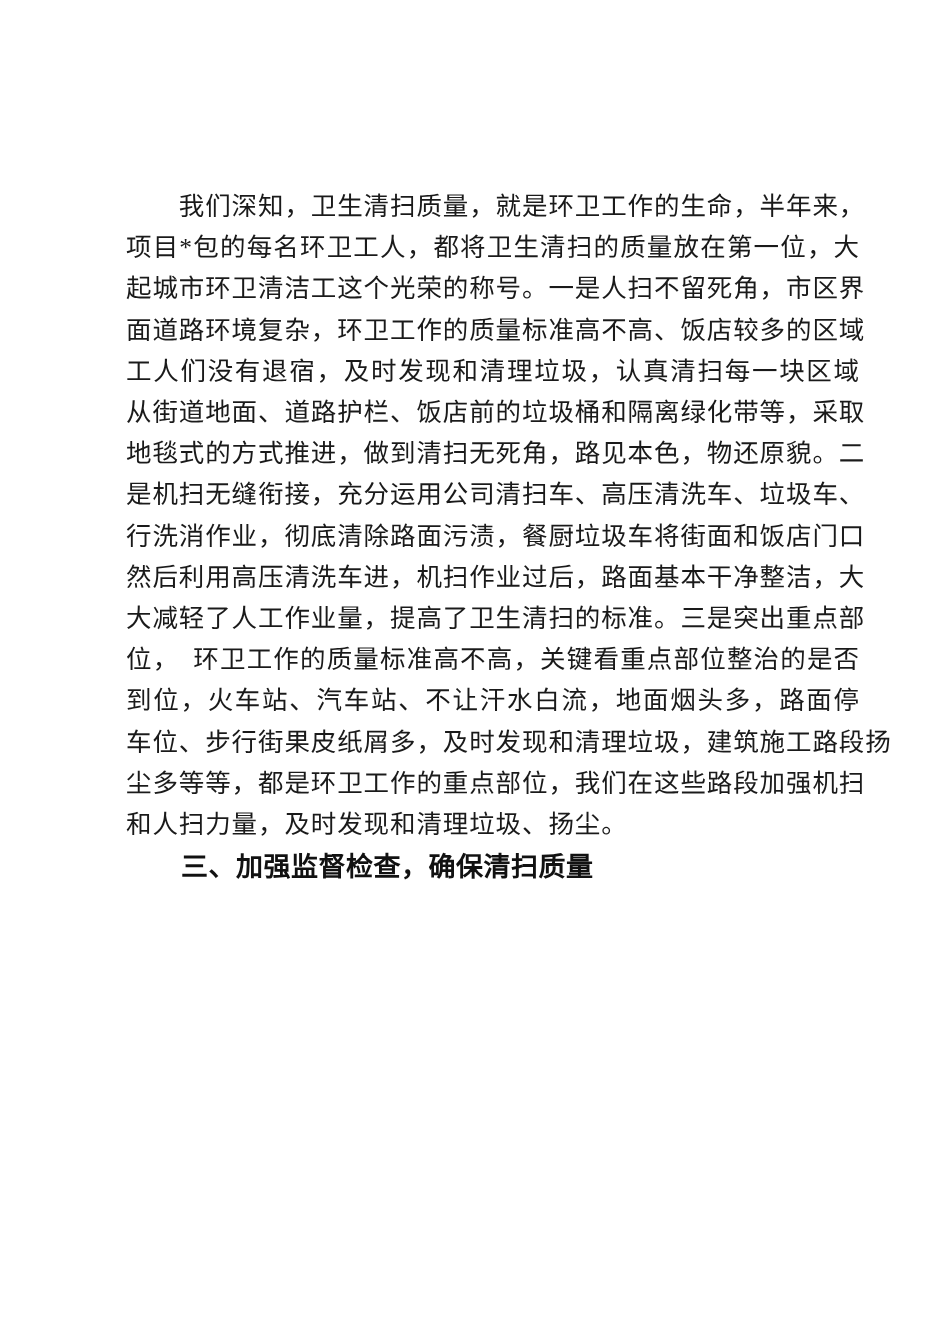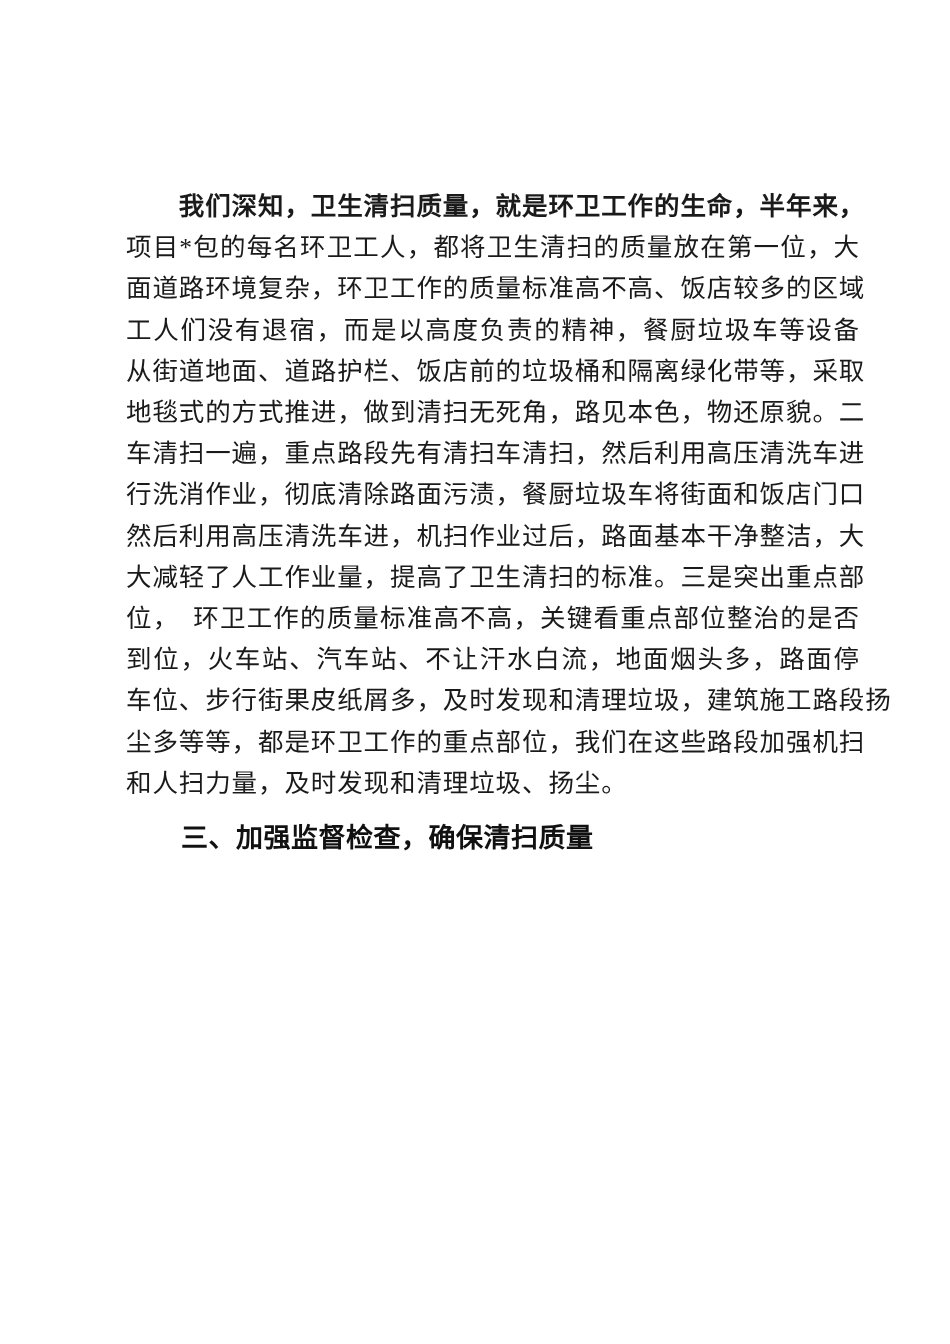--- a/index.html
+++ b/index.html
@@ -34,52 +34,52 @@
     text-align-last: justify;
     -webkit-font-smoothing: antialiased;
   }
   .body-line.last-line {
     text-align: right;
     text-align-last: left;
   }
   .body-line.indent-line {
     text-align: center;
     text-align-last: left;
-    font-weight: bold;
   }
   .heading {
     font-family: "Liberation Sans", "DejaVu Sans", sans-serif;
     font-weight: bold;
     font-size: 27px;
     line-height: 41.2px;
     color: #111111;
     letter-spacing: 0.5px;
     white-space: pre;
-    margin-top: 14px;
+    margin-top: 2px;
     padding-left: 55px;
   }
   .para-block {
     display: block;
   }
 </style>
 </head>
 <body>
 
 <div class="page">
 
   <div class="content">
 
     <div class="para-block">
       <div class="body-line indent-line">　　我们深知，卫生清扫质量，就是环卫工作的生命，半年来，</div>
       <div class="body-line">项目*包的每名环卫工人，都将卫生清扫的质量放在第一位，大</div>
+      <div class="body-line">起城市环卫清洁工这个光荣的称号。一是人扫不留死角，市区界</div>
       <div class="body-line">面道路环境复杂，环卫工作的质量标准高不高、饭店较多的区域</div>
-      <div class="body-line">工人们没有退宿，而是以高度负责的精神，餐厨垃圾车等设备</div>
+      <div class="body-line">工人们没有退宿，及时发现和清理垃圾，认真清扫每一块区域</div>
       <div class="body-line">从街道地面、道路护栏、饭店前的垃圾桶和隔离绿化带等，采取</div>
       <div class="body-line">地毯式的方式推进，做到清扫无死角，路见本色，物还原貌。二</div>
-      <div class="body-line">车清扫一遍，重点路段先有清扫车清扫，然后利用高压清洗车进</div>
+      <div class="body-line">是机扫无缝衔接，充分运用公司清扫车、高压清洗车、垃圾车、</div>
       <div class="body-line">行洗消作业，彻底清除路面污渍，餐厨垃圾车将街面和饭店门口</div>
       <div class="body-line">然后利用高压清洗车进，机扫作业过后，路面基本干净整洁，大</div>
       <div class="body-line">大减轻了人工作业量，提高了卫生清扫的标准。三是突出重点部</div>
       <div class="body-line">位，　环卫工作的质量标准高不高，关键看重点部位整治的是否</div>
       <div class="body-line">到位，火车站、汽车站、不让汗水白流，地面烟头多，路面停</div>
       <div class="body-line">车位、步行街果皮纸屑多，及时发现和清理垃圾，建筑施工路段扬</div>
       <div class="body-line">尘多等等，都是环卫工作的重点部位，我们在这些路段加强机扫</div>
       <div class="body-line last-line">和人扫力量，及时发现和清理垃圾、扬尘。</div>
     </div>
 

